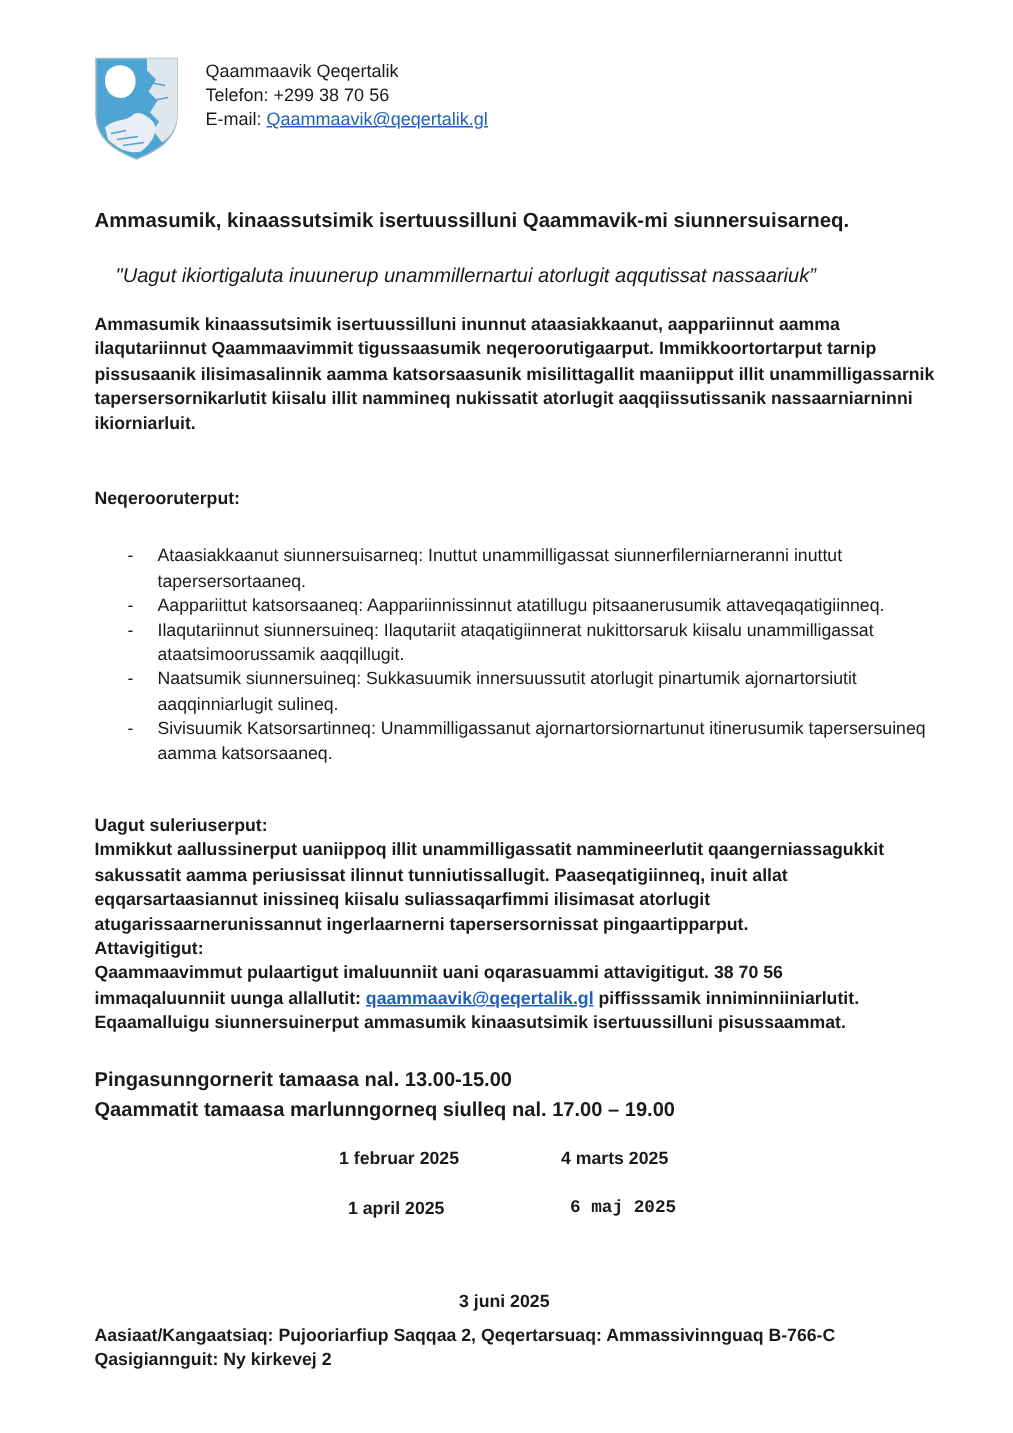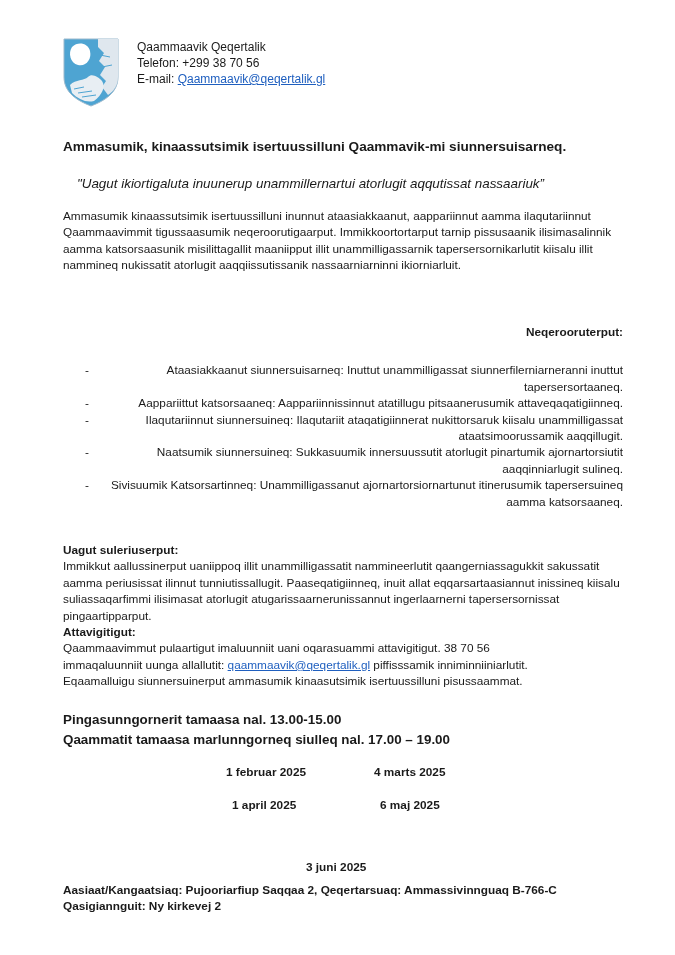--- a/index.html
+++ b/index.html
@@ -6,21 +6,21 @@
   body { width: 675px; height: 955px; position: relative; overflow: hidden;
          font-family: "Liberation Sans", "DejaVu Sans", sans-serif; color: #1a1a1a; }
   .page { position: absolute; left: 0; top: 0; width: 675px; height: 744px; }
   .logo { position: absolute; left: 62px; top: 37px; width: 58px; height: 70px; }
   .header-text { position: absolute; left: 137px; top: 39px; font-size: 12px; line-height: 16px; }
   .header-text a { color: #1f5fbf; text-decoration: underline; }
   .title { position: absolute; left: 63px; top: 139px; font-size: 13.6px; font-weight: bold; white-space: nowrap; }
   .slogan { position: absolute; left: 77px; top: 176px; font-size: 13.4px; font-style: italic; white-space: nowrap; }
   .block { position: absolute; left: 63px; width: 560px; font-size: 11.8px; line-height: 16.4px; }
   .block .h { font-weight: bold; }
-  .block p { margin: 0; }
+  .block p { margin: 0; font-weight: bold; }
   ul.dash { list-style: none; margin: 0; padding: 0; }
   ul.dash li { position: relative; padding-left: 42px; }
   ul.dash li .d { position: absolute; left: 22px; top: 0; }
   .link { color: #1f5fbf; text-decoration: underline; }
   .times { position: absolute; left: 63px; top: 710px; font-size: 13.4px; font-weight: bold; line-height: 20px; white-space: nowrap; }
   .date { position: absolute; font-size: 11.8px; font-weight: bold; white-space: nowrap; }
   .addr { position: absolute; left: 63px; top: 882px; font-size: 11.8px; font-weight: bold; line-height: 16.4px; white-space: nowrap; }
 </style>
 </head>
 <body>
@@ -41,21 +41,21 @@
     <div><span>E-mail: </span><a>Qaammaavik@qeqertalik.gl</a></div>
   </div>
 
   <div class="title">Ammasumik, kinaassutsimik isertuussilluni Qaammavik-mi siunnersuisarneq.</div>
   <div class="slogan">"Uagut ikiortigaluta inuunerup unammillernartui atorlugit aqqutissat nassaariuk”</div>
 
   <div class="block" style="top:208px;">
     <p>Ammasumik kinaassutsimik isertuussilluni inunnut ataasiakkaanut, aappariinnut aamma ilaqutariinnut Qaammaavimmit tigussaasumik neqeroorutigaarput. Immikkoortortarput tarnip pissusaanik ilisimasalinnik aamma katsorsaasunik misilittagallit maaniipput illit unammilligassarnik tapersersornikarlutit kiisalu illit nammineq nukissatit atorlugit aaqqiissutissanik nassaarniarninni ikiorniarluit.</p>
   </div>
 
-  <div class="block" style="top:324px;text-align:right;">
+  <div class="block" style="top:324px;">
     <div class="h">Neqerooruterput:</div>
     <div style="height:22px"></div>
     <ul class="dash">
       <li><span class="d">-</span><span>Ataasiakkaanut siunnersuisarneq: Inuttut unammilligassat siunnerfilerniarneranni inuttut tapersersortaaneq.</span></li>
       <li><span class="d">-</span><span>Aappariittut katsorsaaneq: Aappariinnissinnut atatillugu pitsaanerusumik attaveqaqatigiinneq.</span></li>
       <li><span class="d">-</span><span>Ilaqutariinnut siunnersuineq: Ilaqutariit ataqatigiinnerat nukittorsaruk kiisalu unammilligassat ataatsimoorussamik aaqqillugit.</span></li>
       <li><span class="d">-</span><span>Naatsumik siunnersuineq: Sukkasuumik innersuussutit atorlugit pinartumik ajornartorsiutit aaqqinniarlugit sulineq.</span></li>
       <li><span class="d">-</span><span>Sivisuumik Katsorsartinneq: Unammilligassanut ajornartorsiornartunut itinerusumik tapersersuineq aamma katsorsaaneq.</span></li>
     </ul>
   </div>
@@ -73,21 +73,21 @@
   </div>
 
   <div class="times">
     <div>Pingasunngornerit tamaasa nal. 13.00-15.00</div>
     <div>Qaammatit tamaasa marlunngorneq siulleq nal. 17.00 – 19.00</div>
   </div>
 
   <div class="date" style="left:226px; top:765px;">1 februar 2025</div>
   <div class="date" style="left:374px; top:765px;">4 marts 2025</div>
   <div class="date" style="left:232px; top:798px;">1 april 2025</div>
-  <div class="date" style="left:380px; top:798px;">6 maj 2025</div>
+  <div class="date" style="left:380px; top:798px;font-family:Liberation Mono, monospace;">6 maj 2025</div>
   <div class="date" style="left:306px; top:860px;">3 juni 2025</div>
 
   <div class="addr">
     <div>Aasiaat/Kangaatsiaq: Pujooriarfiup Saqqaa 2, Qeqertarsuaq: Ammassivinnguaq B-766-C</div>
     <div>Qasigiannguit: Ny kirkevej 2</div>
   </div>
 
 </div>
 
 </body></html>

